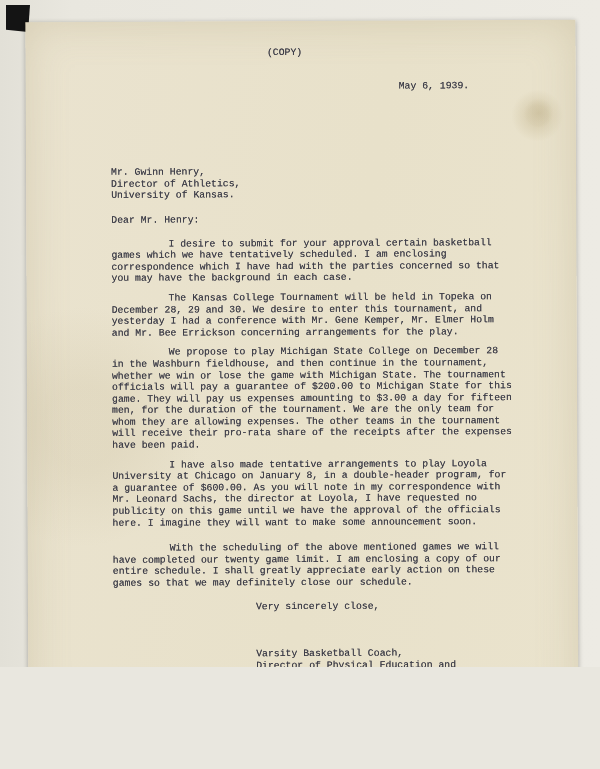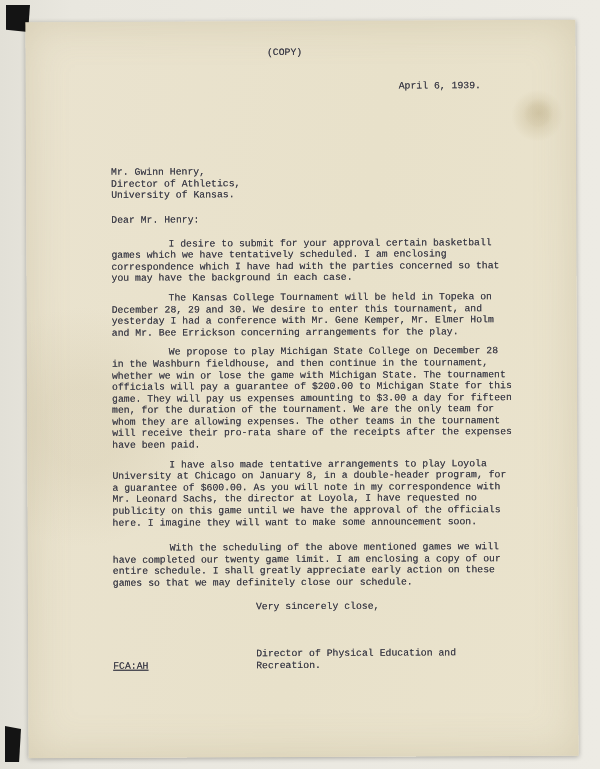--- a/index.html
+++ b/index.html
@@ -6,21 +6,21 @@
     margin: 0;
     padding: 0;
     width: 600px;
     height: 769px;
     background: #e9e7df;
     font-family: "Liberation Mono", "DejaVu Sans Mono", monospace;
   }
   .scan {
     position: relative;
     width: 600px;
-    height: 769px;
+    height: 667px;
     background: linear-gradient(90deg, #e2e0d7 0%, #e9e7df 12%, #edebe4 100%);
     overflow: hidden;
   }
   .corner {
     position: absolute;
     background: #141414;
   }
   .corner-tl {
     left: 6px; top: 5px; width: 24px; height: 27px;
     clip-path: polygon(0 0, 100% 0, 92% 100%, 0 92%);
@@ -98,39 +98,40 @@
 <div class="scan">
   <div class="corner corner-tl"></div>
   <div class="corner corner-bl"></div>
 
   <div class="paper">
     <div class="stain"></div>
 
     <div class="content" style="color: rgb(60, 60, 71);">
       <div class="copy-label">(COPY)</div>
 
-      <div class="date">April 6, 1939.</div>
+      <div class="date">May 6, 1939.</div>
 
       <div class="recipient">
         <div>Mr. Gwinn Henry,</div>
         <div>Director of Athletics,</div>
         <div>University of Kansas.</div>
       </div>
 
       <div class="salutation">Dear Mr. Henry:</div>
 
       <p class="para para-first">I desire to submit for your approval certain basketball games which we have tentatively scheduled. I am enclosing correspondence which I have had with the parties concerned so that you may have the background in each case.</p>
       <p class="para">The Kansas College Tournament will be held in Topeka on December 28, 29 and 30. We desire to enter this tournament, and yesterday I had a conference with Mr. Gene Kemper, Mr. Elmer Holm and Mr. Bee Errickson concerning arrangements for the play.</p>
       <p class="para">We propose to play Michigan State College on December 28 in the Washburn fieldhouse, and then continue in the tournament, whether we win or lose the game with Michigan State. The tournament officials will pay a guarantee of $200.00 to Michigan State for this game. They will pay us expenses amounting to $3.00 a day for fifteen men, for the duration of the tournament. We are the only team for whom they are allowing expenses. The other teams in the tournament will receive their pro-rata share of the receipts after the expenses have been paid.</p>
       <p class="para">I have also made tentative arrangements to play Loyola University at Chicago on January 8, in a double-header program, for a guarantee of $600.00. As you will note in my correspondence with Mr. Leonard Sachs, the director at Loyola, I have requested no publicity on this game until we have the approval of the officials here. I imagine they will want to make some announcement soon.</p>
       <p class="para para-last">With the scheduling of the above mentioned games we will have completed our twenty game limit. I am enclosing a copy of our entire schedule. I shall greatly appreciate early action on these games so that we may definitely close our schedule.</p>
 
       <div class="closing">Very sincerely close,</div>
 
       <div class="sig-row">
         <div class="ref">FCA:AH</div>
         <div class="sig-lines">
+          <div>Varsity Basketball Coach,</div>
           <div>Director of Physical Education and Recreation.</div>
         </div>
       </div>
     </div>
   </div>
 </div>
 
 </body></html>

